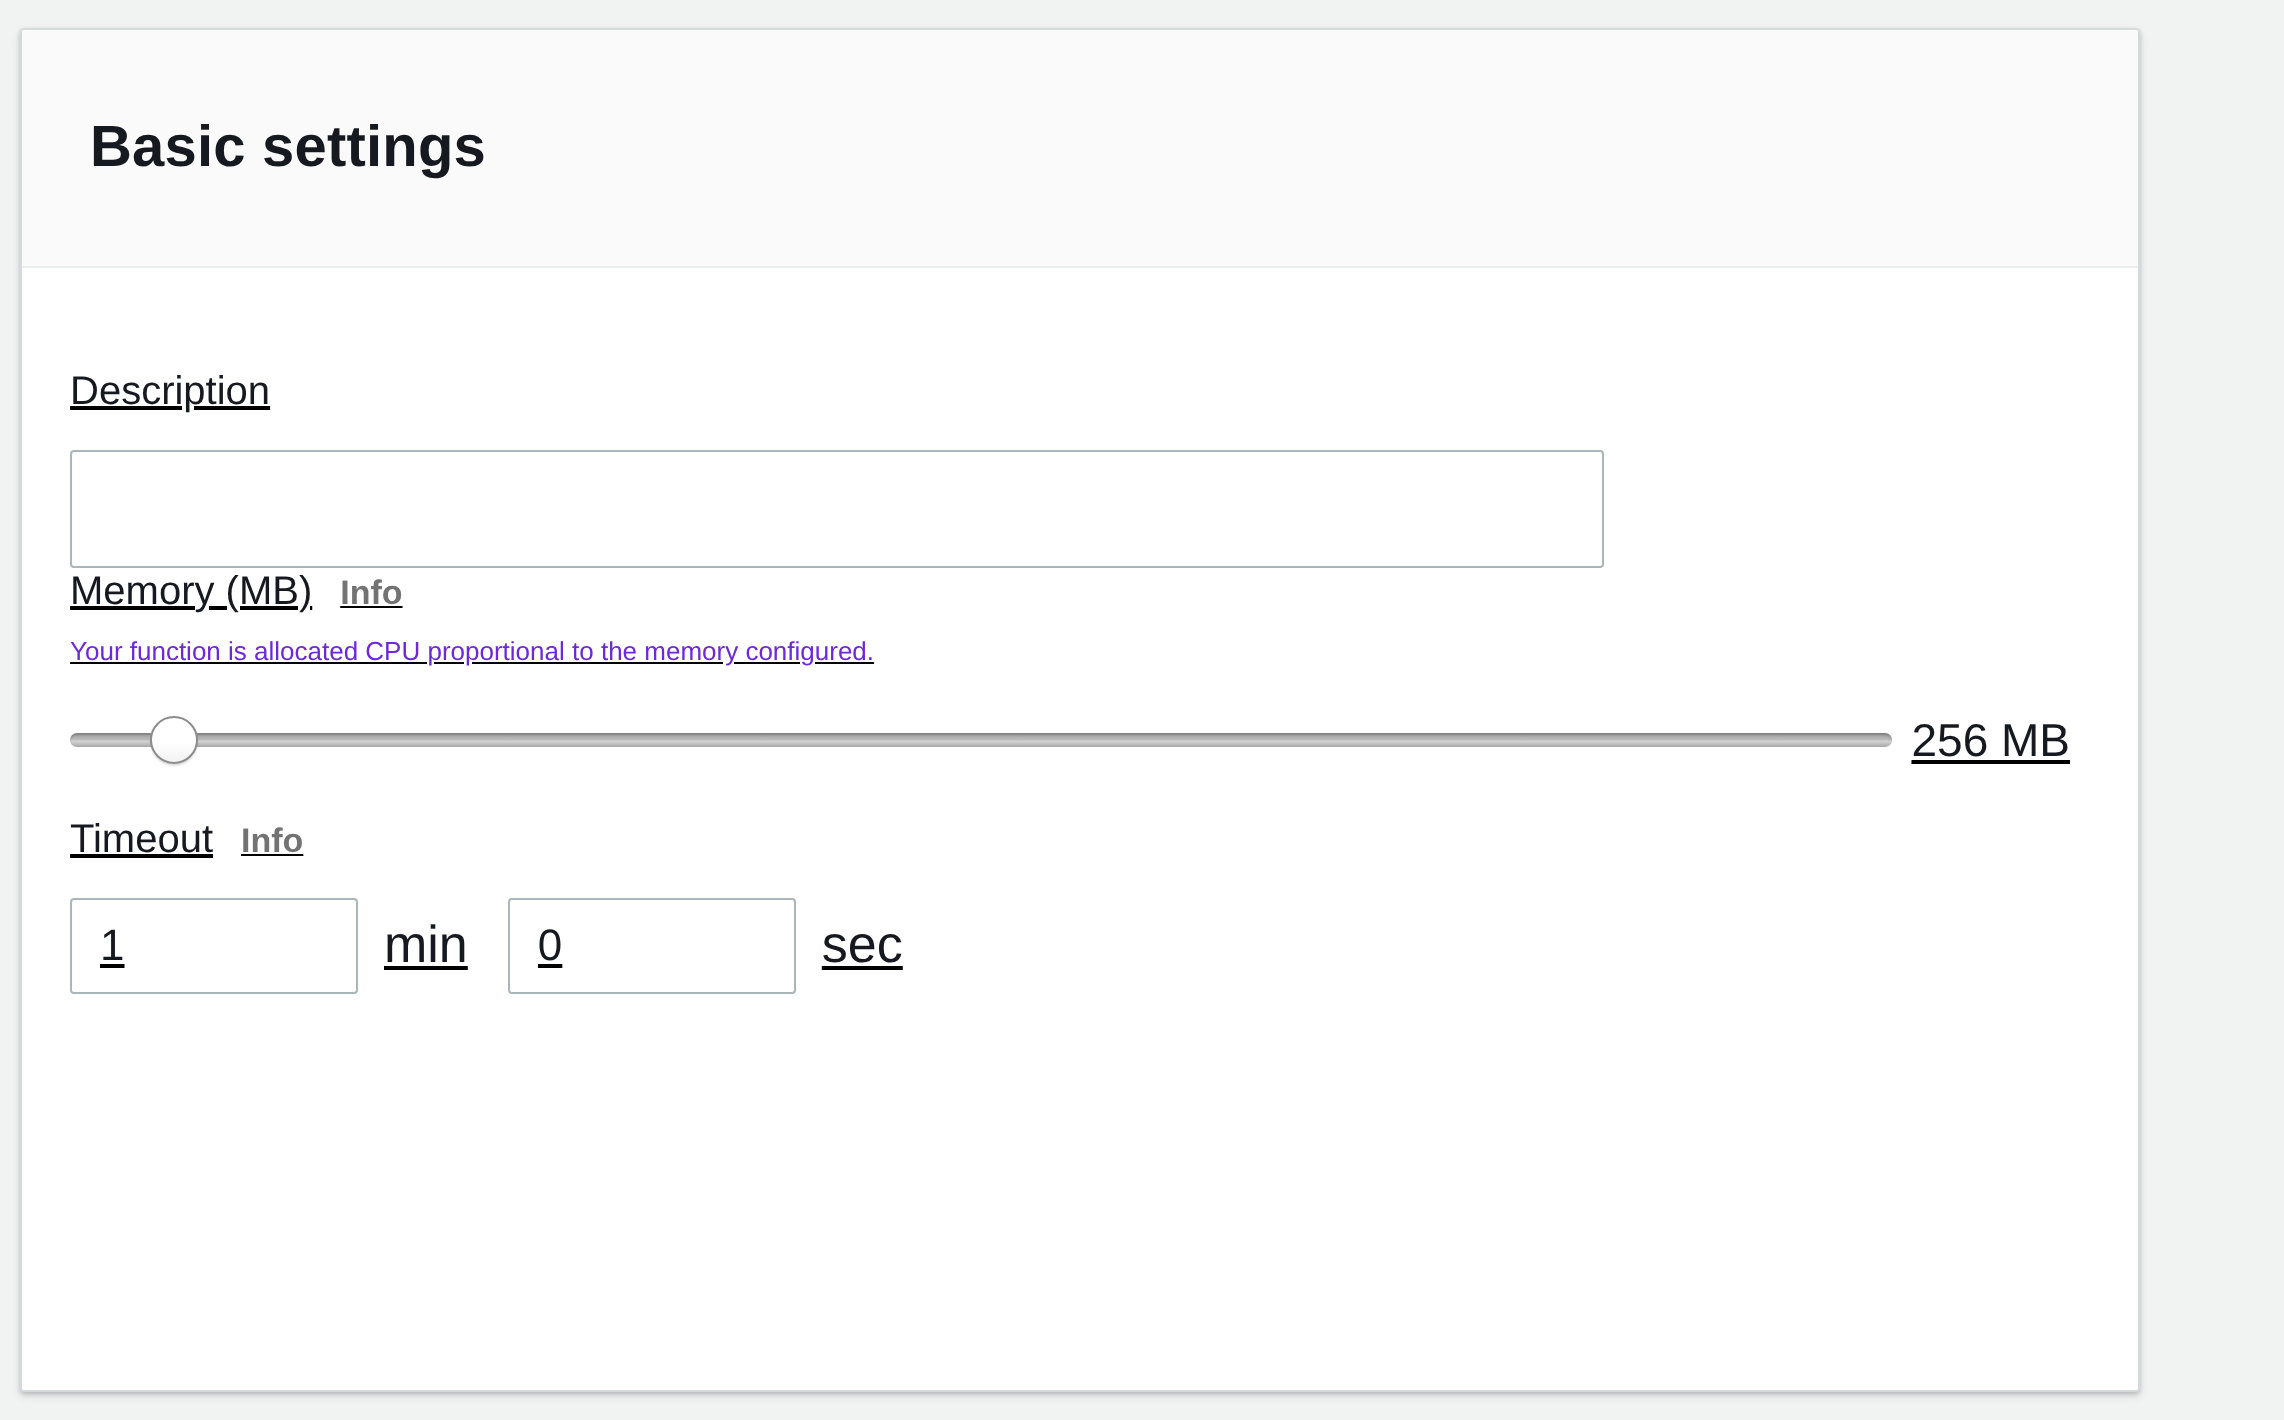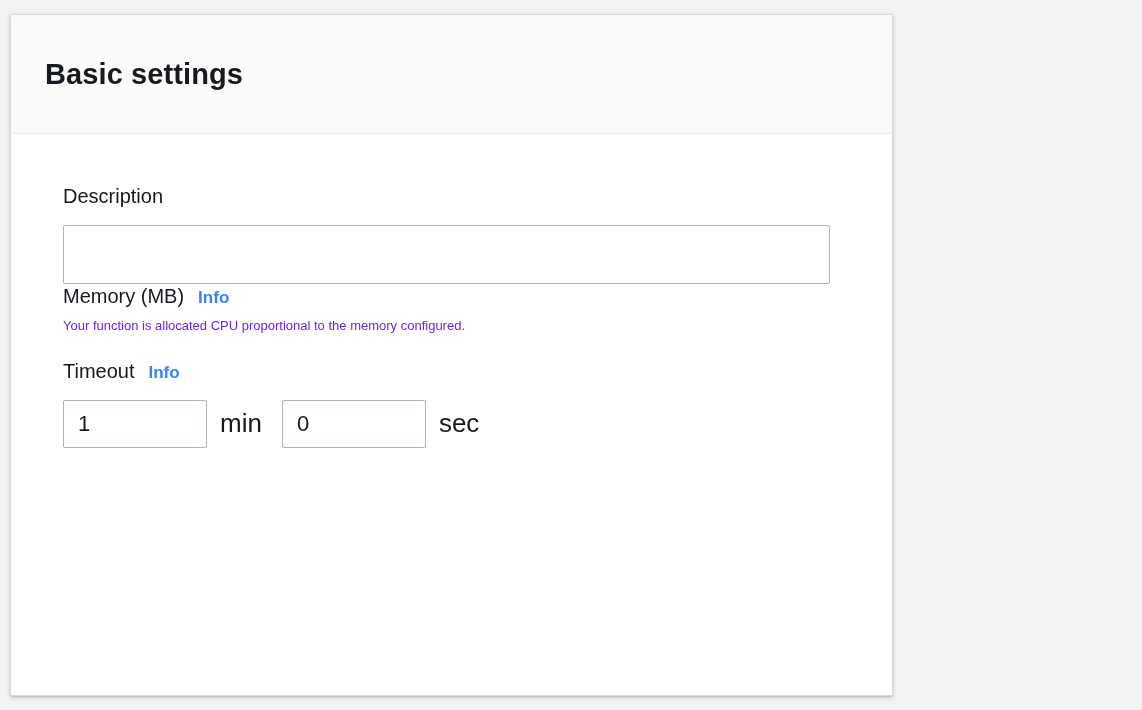--- a/index.html
+++ b/index.html
@@ -21,21 +21,21 @@
     height: 710px;
     background: #f1f3f3;
     overflow: hidden;
   }
 
   
   .panel {
     position: absolute;
     left: 10px;
     top: 14px;
-    width: 883px;
+    width: 1060px;
     height: 682px;
     background: #ffffff;
     border: 1px solid #d5dbdb;
     border-radius: 2px;
     box-shadow: 0 1px 2px rgba(0, 7, 22, 0.18), 0 2px 5px rgba(0, 7, 22, 0.10);
     box-sizing: border-box;
     overflow: hidden;
   }
 
   
@@ -51,41 +51,42 @@
   .panel-title {
     font-size: 29px;
     font-weight: bold;
     color: #16191f;
     letter-spacing: 0.1px;
     line-height: 1.2;
   }
 
   
   .panel-body {
-    padding: 50px 34px 0 52px;
+    padding: 50px 34px 0 24px;
+    text-decoration: underline;
   }
 
   .field-group {
     margin-bottom: 0;
   }
 
   .field-label {
     font-size: 20px;
     color: #16191f;
     line-height: 1.25;
     display: flex;
     align-items: baseline;
   }
   .field-label .label-text {
     white-space: pre;
   }
   .info-link {
     font-size: 17px;
     font-weight: bold;
-    color: #3b82f6;
+    color: #737373;
     margin-left: 14px;
     cursor: pointer;
     text-decoration: none;
   }
 
   .field-help {
     font-size: 13px;
     color: #6d28d9;
     line-height: 1.3;
     margin-top: 9px;
@@ -206,20 +207,27 @@
         <input class="text-input" type="text" value="" style="">
       </div>
 
       <div class="field-group memory-section">
         <div class="field-label">
           <span class="label-text">Memory (MB)</span>
           <span class="info-link">Info</span>
         </div>
         <div class="field-help">Your function is allocated CPU proportional to the memory configured.</div>
 
+        <div class="slider-row">
+          <div class="slider-wrap">
+            <div class="slider-track"></div>
+            <div class="slider-thumb" style="left: 51.927px;"></div>
+          </div>
+          <div class="slider-value">256 MB</div>
+        </div>
       </div>
 
       <div class="field-group timeout-section">
         <div class="field-label">
           <span class="label-text">Timeout</span>
           <span class="info-link">Info</span>
         </div>
 
         <div class="timeout-row">
           <input class="num-input" type="text" value="1" style="">

